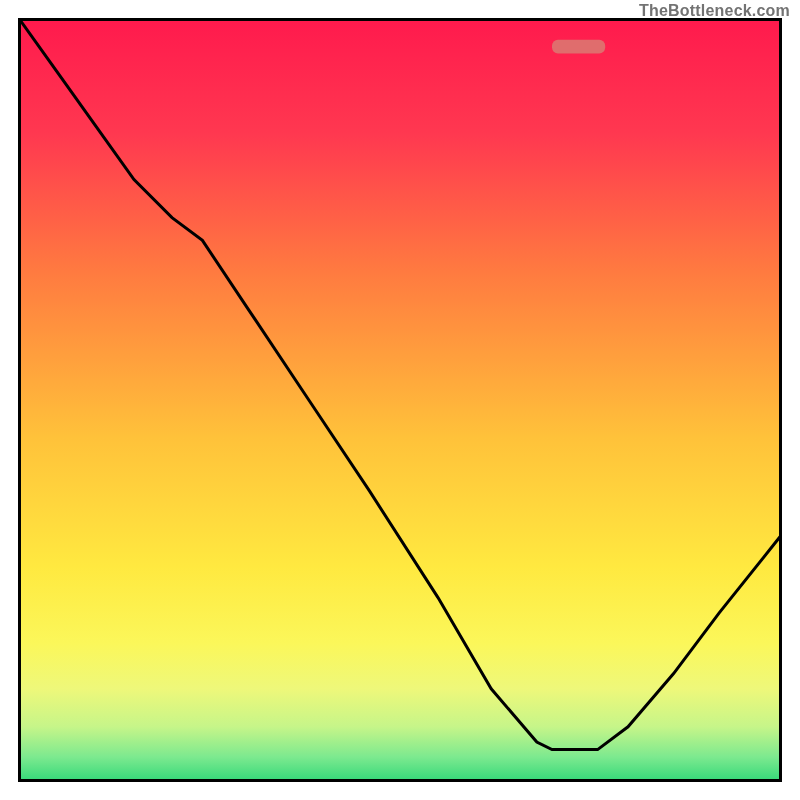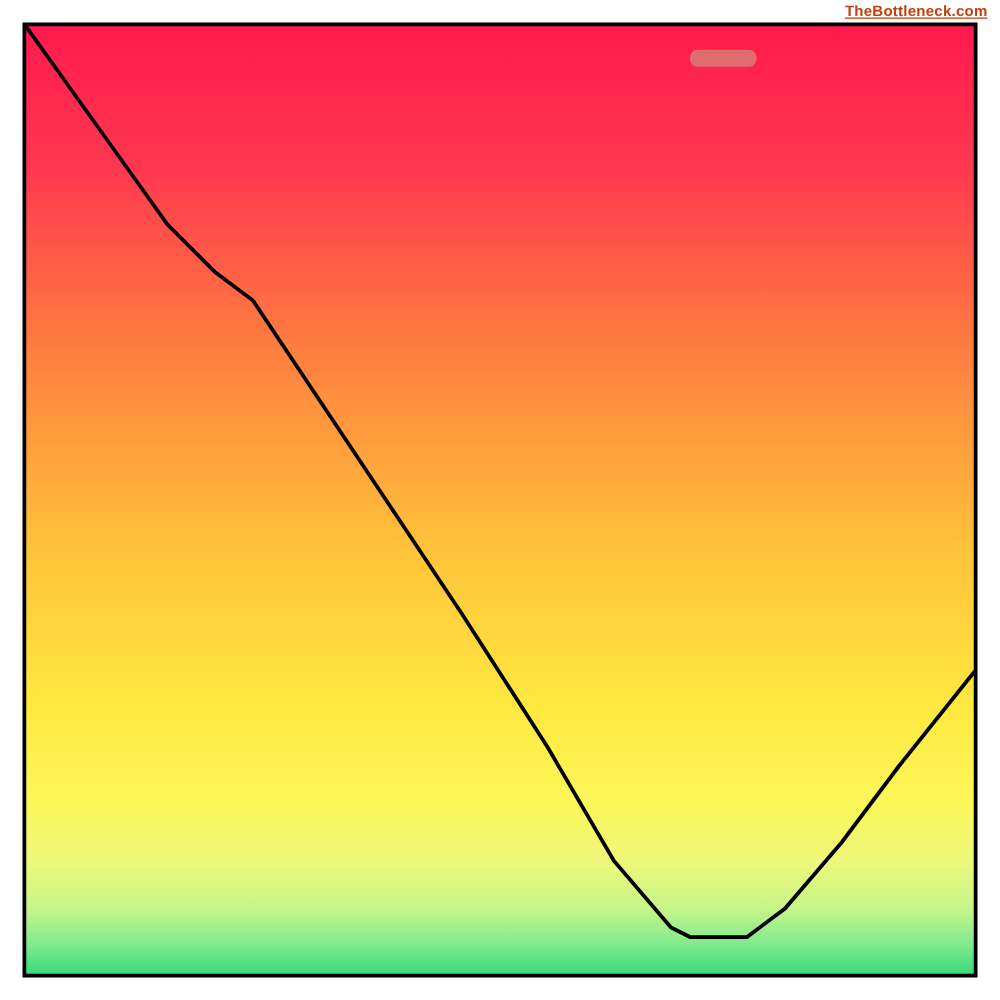--- a/index.html
+++ b/index.html
@@ -23,25 +23,24 @@
     position: absolute;
     left: 20px;
     top: 20px;
     width: 760px;
     height: 760px;
   }
   .branding {
     position: absolute;
     top: 2px;
     right: 10px;
-    font-size: 12px;
+    font-size: 16px;
     font-weight: 600;
-    color: #c2410c;
+    color: #737373;
     letter-spacing: 0.2px;
-    text-decoration: underline;
   }
   .border {
     position: absolute;
     left: 18px;
     top: 18px;
     width: 764px;
     height: 764px;
     border: 3px solid #000;
     box-sizing: border-box;
     pointer-events: none;

